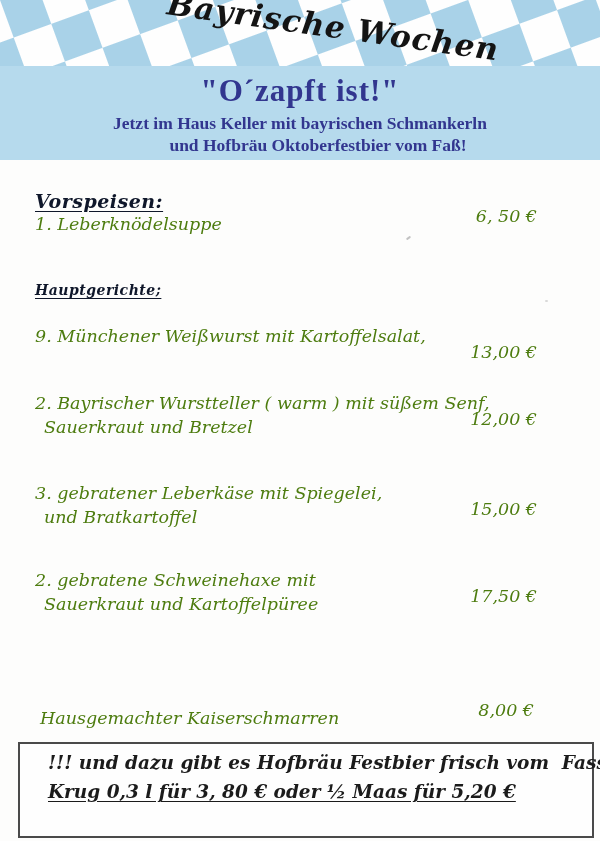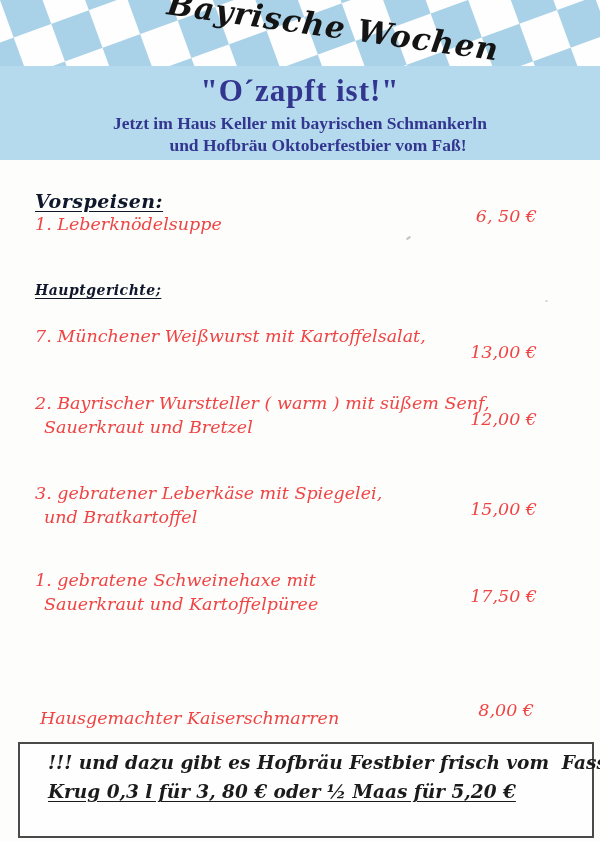--- a/index.html
+++ b/index.html
@@ -33,21 +33,21 @@
   
   .heading{
     position:absolute;left:35px;
     font:italic 600 19px "DejaVu Serif", serif;
     text-decoration:underline;text-underline-offset:3px;
     color:#0f172a;letter-spacing:0.5px;margin-top:20px;
   }
   .item{
     position:absolute;left:35px;right:0;
     font:italic 500 17.5px "DejaVu Serif", serif;
-    line-height:24px;color:#ef4444;
+    line-height:24px;color:#4d7c0f;
   }
   .item .l1{display:block;}
   .item .l2{display:block;margin-left:9px;}
   .item .price{position:absolute;right:63px;bottom:8px;}
   .item.indented{left:40px;}
   
   .footer-box{
     position:absolute;left:18px;top:742px;width:572px;height:92px;
     border:2px solid #4a4a4a;background:#fefefe;
   }
@@ -92,38 +92,38 @@
   <div class="heading" style="top:170px">Vorspeisen:</div>
 
   <div class="item" style="top:212px;height:24px">
     <span class="l1">1. Leberknödelsuppe</span>
     <span class="price">6, 50 €</span>
   </div>
 
   <div class="heading" style="top:262px;font-size:14px">Hauptgerichte;</div>
 
   <div class="item" style="top:324px;height:48px">
-    <span class="l1">7. Münchener Weißwurst mit Kartoffelsalat,</span>
+    <span class="l1">9. Münchener Weißwurst mit Kartoffelsalat,</span>
     <span class="price">13,00 €</span>
   </div>
 
   <div class="item" style="top:391px;height:48px">
     <span class="l1">2. Bayrischer Wurstteller ( warm ) mit süßem Senf,</span>
     <span class="l2">Sauerkraut und Bretzel</span>
     <span class="price">12,00 €</span>
   </div>
 
   <div class="item" style="top:481px;height:48px">
     <span class="l1">3. gebratener Leberkäse mit Spiegelei,</span>
     <span class="l2">und Bratkartoffel</span>
     <span class="price">15,00 €</span>
   </div>
 
   <div class="item" style="top:568px;height:48px">
-    <span class="l1">1. gebratene Schweinehaxe mit</span>
+    <span class="l1">2. gebratene Schweinehaxe mit</span>
     <span class="l2">Sauerkraut und Kartoffelpüree</span>
     <span class="price">17,50 €</span>
   </div>
 
 
   <div class="item indented" style="top:706px;height:24px">
     <span class="l1">Hausgemachter Kaiserschmarren</span>
     <span class="price" style="right:66px">8,00 €</span>
   </div>
 

